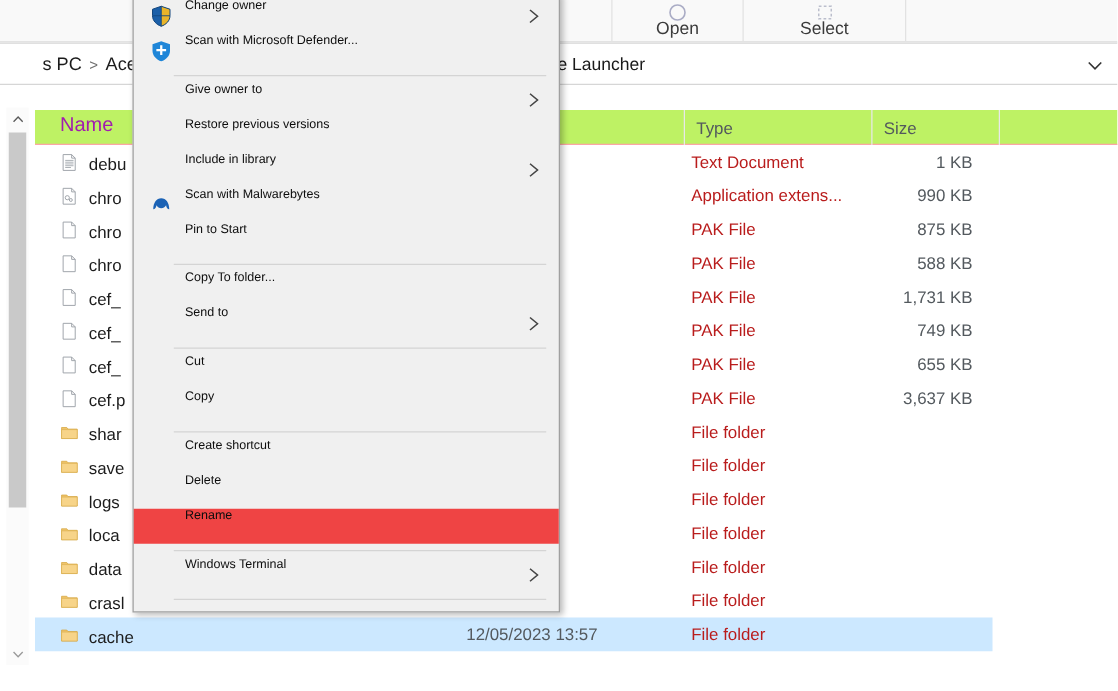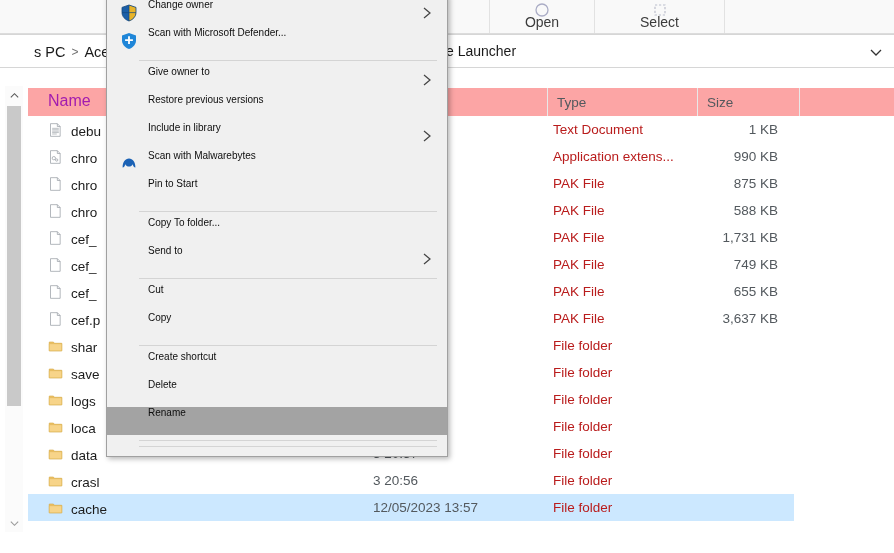--- a/index.html
+++ b/index.html
@@ -50,21 +50,21 @@
     display: flex; align-items: center; gap: 6px;
     font-size: 14.5px; color: #1a1a1a; padding-left: 2px;
     z-index: 4;
     margin-left: 32px;
   }
   .crumbs .sep { color: #707070; font-size: 12px; }
 
   
   .colheaders {
     position: absolute; left: 28px; top: 88px; width: 866px; height: 28px;
-    background: #fca5a5; border-bottom: 1px solid #fca5a5;
+    background: #bef264; border-bottom: 1px solid #fca5a5;
   }
   .colh {
     position: absolute; top: 0; height: 28px;
     font-size: 13.5px; color: #53595e;
     display: flex; align-items: center;
     border-left: 1px solid #e8e8e8;
     padding-left: 9px;
   }
   .colh.first { border-left: none; }
 
@@ -111,21 +111,21 @@
     border: 1px solid #a0a0a0;
     box-shadow: 2px 2px 5px rgba(0,0,0,.28);
     padding-top: 4px; padding-bottom: 4px;
     z-index: 50;
   }
   .mi {
     position: relative; height: 28px;
     display: flex; align-items: flex-start;
     font-size: 10px; color: #0d0d0d;
   }
-  .mi.hover { background: #a3a3a3; }
+  .mi.hover { background: #ef4444; }
   .mi .mi-icon {
     position: absolute; left: 13px; top: 5px;
     width: 18px; height: 18px;
   }
   .mi .mi-label { padding-left: 41px; }
   .mi .mi-arrow {
     position: absolute; right: 12px; top: 5px;
     width: 16px; height: 18px; color: #444;
   }
   .msep {
@@ -451,16 +451,22 @@
       <div class="mi">
         <span class="mi-label">Create shortcut</span>
       </div>
       <div class="mi">
         <span class="mi-label">Delete</span>
       </div>
       <div class="mi hover">
         <span class="mi-label">Rename</span>
       </div>
       <div class="msep"></div>
+      <div class="mi">
+        <span class="mi-label">Windows Terminal</span>
+        <svg class="mi-arrow" viewBox="0 0 16 18">
+          <polyline points="5,4 11,9 5,14" fill="none" stroke="#444" stroke-width="1.25"></polyline>
+        </svg>
+      </div>
       <div class="msep"></div>
     </div>
 
 </div>
 
 </body></html>

